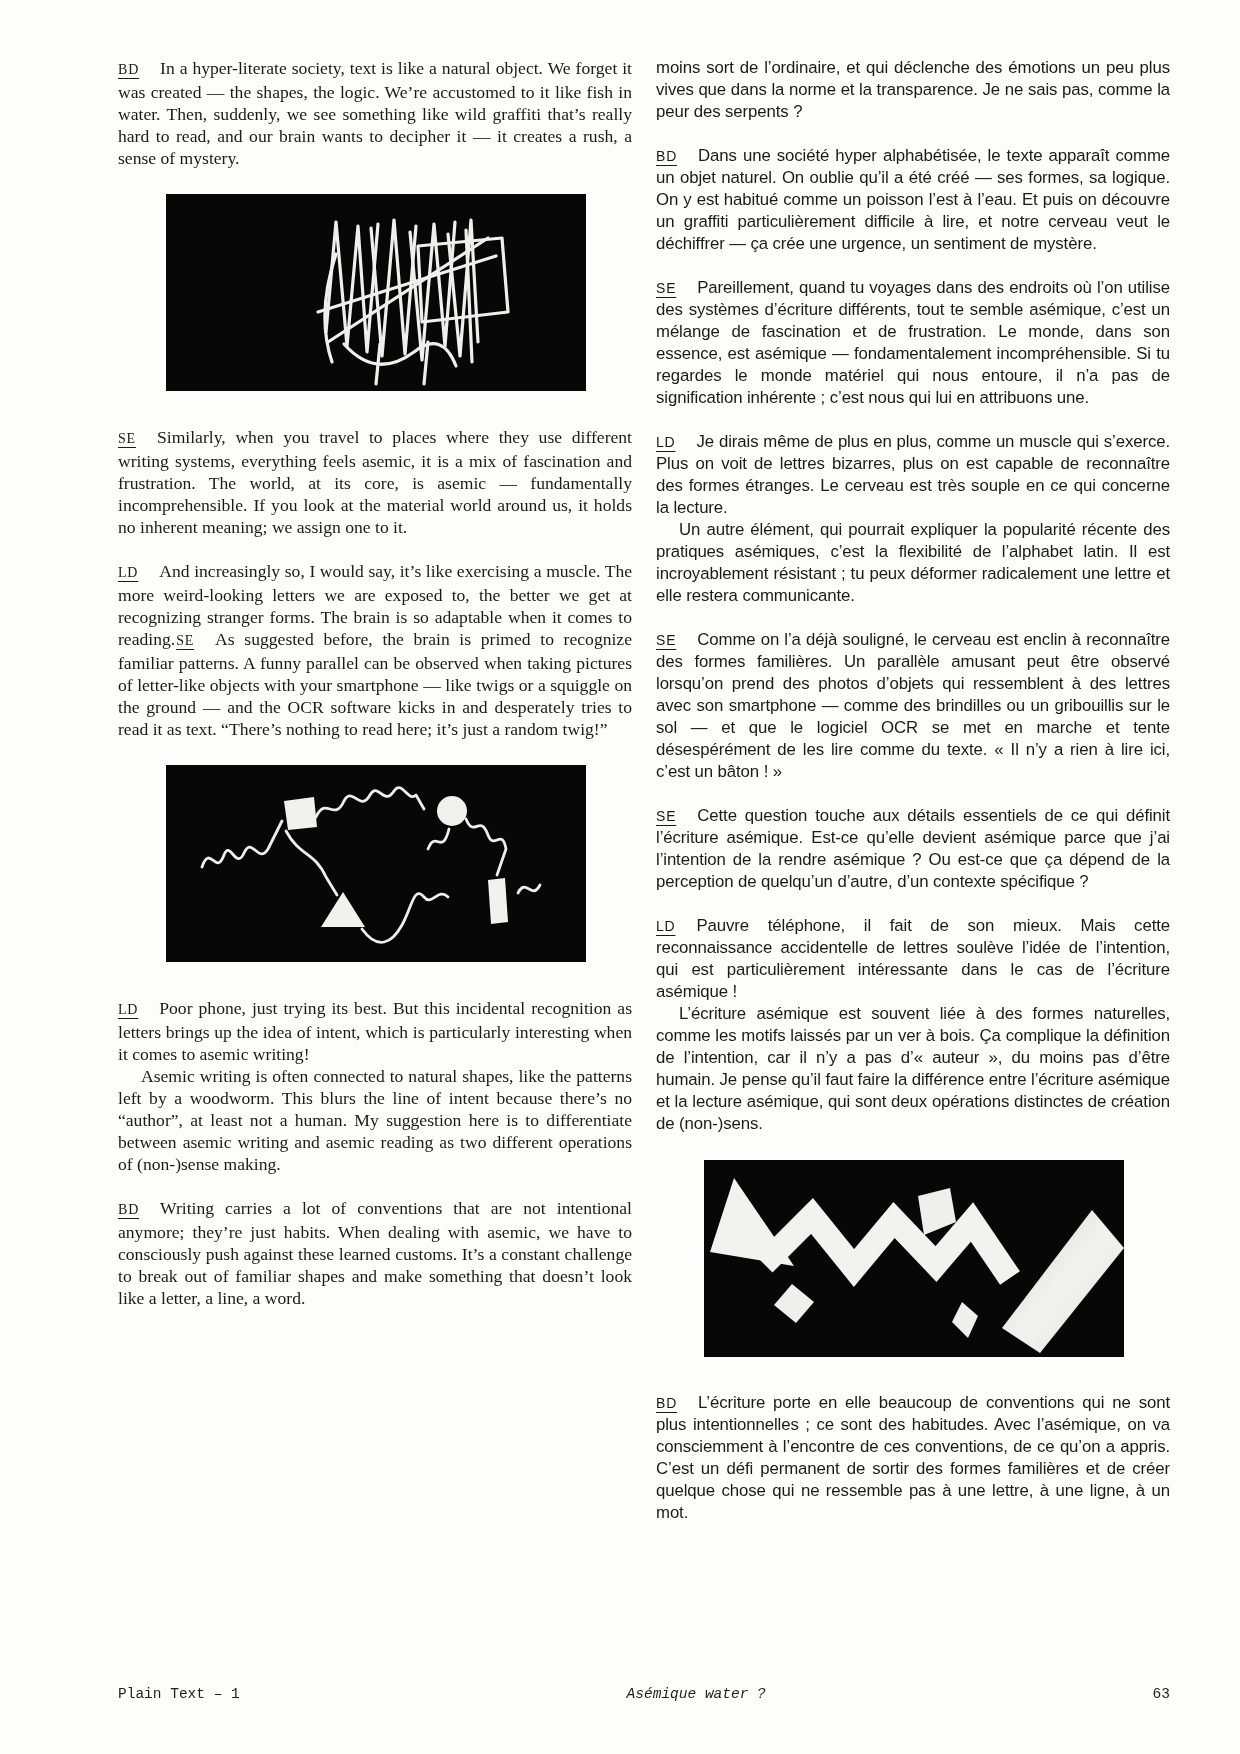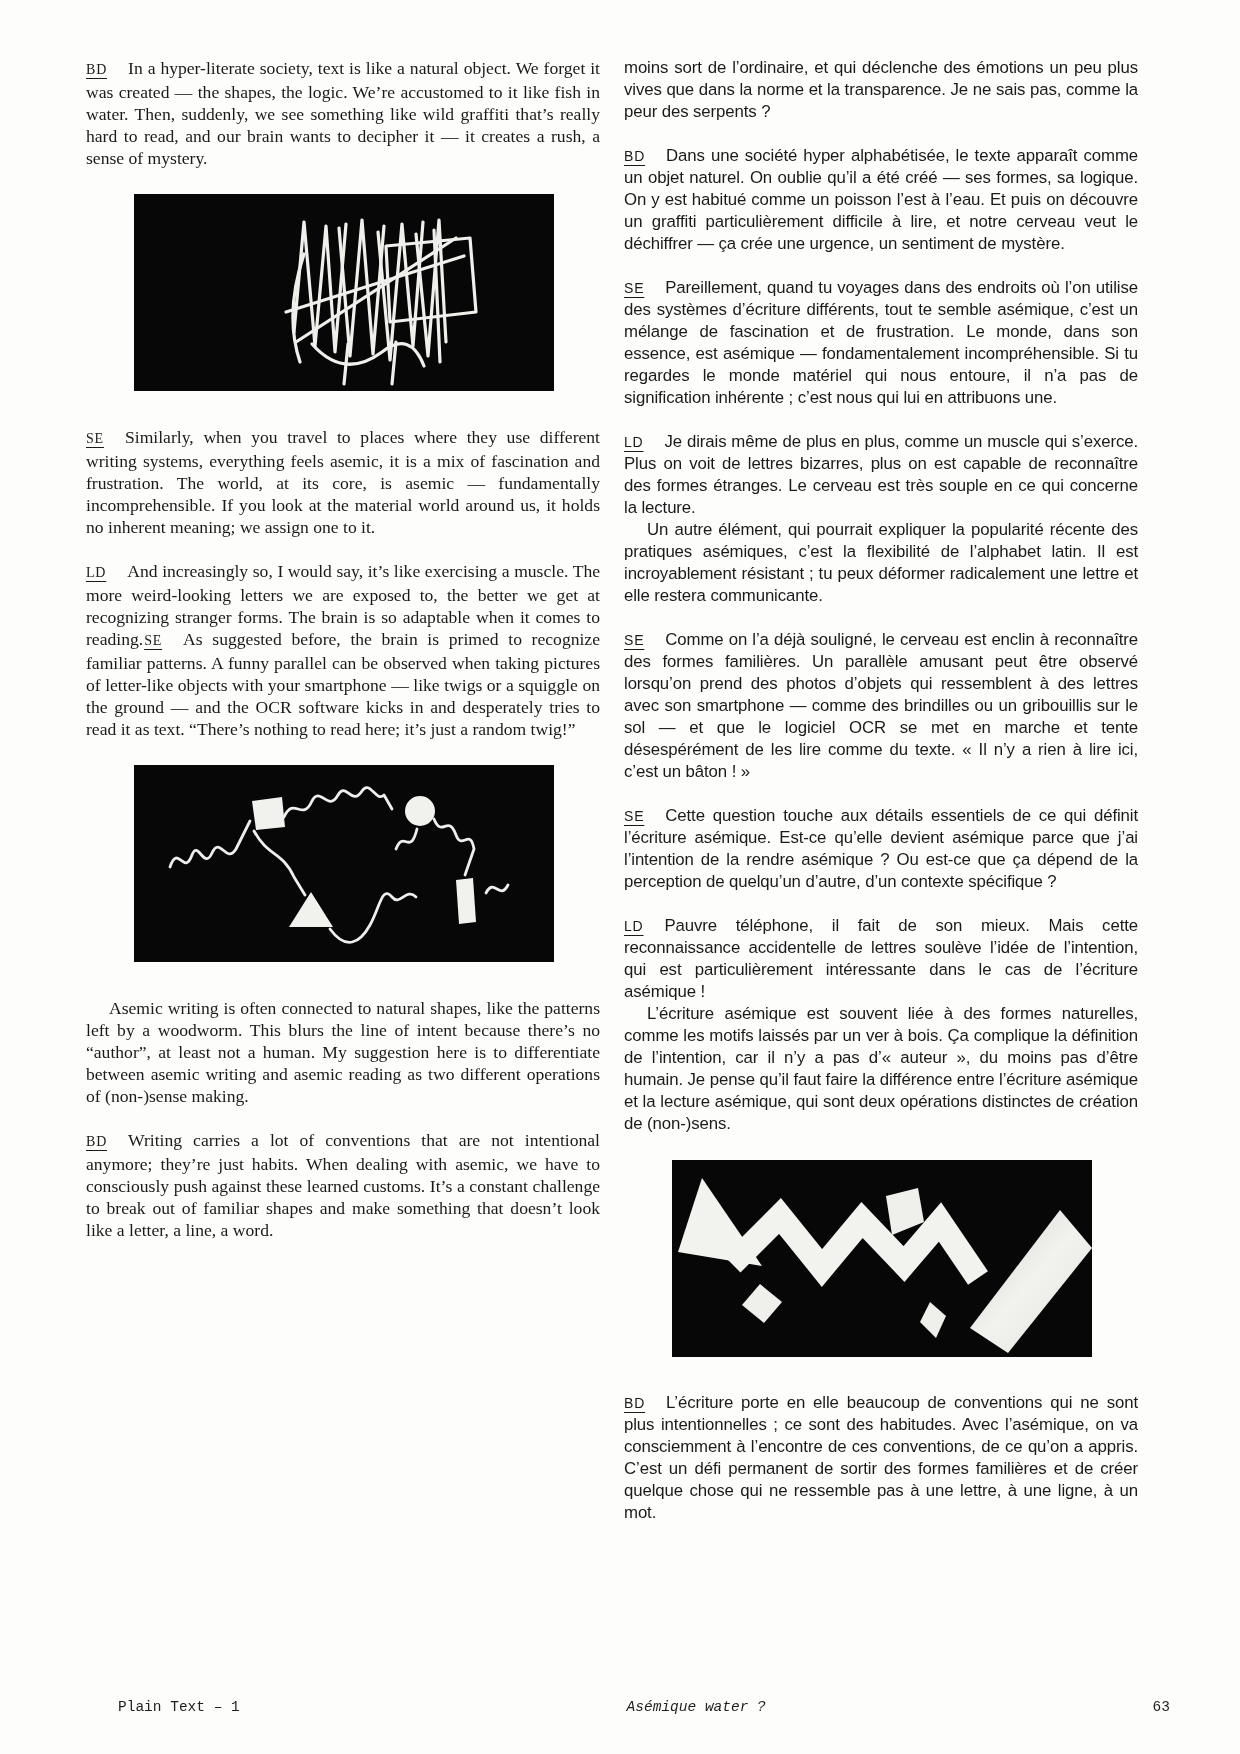--- a/index.html
+++ b/index.html
@@ -8,21 +8,21 @@
     background: #fdfdfc;
     color: #1a1a1a;
     position: relative;
     height: 1754px;
     overflow: hidden;
   }
   .page {
     position: relative;
     width: 1240px;
     height: 1754px;
-    padding: 57px 70px 0 86px;
+    padding: 57px 70px 0 118px;
   }
   .columns {
     display: flex;
     gap: 24px;
   }
   .col {
     width: 514px;
     flex: 0 0 514px;
   }
   .col-en {
@@ -56,21 +56,21 @@
     width: 420px;
     height: 197px;
     background: #070707;
     margin: 25px 0 35px 48px;
   }
   .plate svg { display: block; width: 100%; height: 100%; }
   .footer {
     position: absolute;
     left: 118px;
     right: 70px;
-    bottom: 39px;
+    bottom: 52px;
     display: flex;
     justify-content: space-between;
     align-items: baseline;
     font-family: "Liberation Mono", "DejaVu Sans Mono", monospace;
     font-size: 14.5px;
     color: #1f1f1f;
   }
   .footer .it { font-style: italic; }
 </style>
 </head>
@@ -120,20 +120,21 @@
           </g>
           <g fill="#f1f1ee">
             <path d="M118,36 L148,32 L151,62 L122,65 Z"></path>
             <circle cx="286" cy="46" r="15"></circle>
             <path d="M177,127 L199,162 L155,162 Z"></path>
             <path d="M322,115 L339,113 L342,157 L325,159 Z"></path>
           </g>
         </svg>
       </figure>
 
+      <p class="para" style="margin-top:0"><span class="spk">LD</span><span>Poor phone, just trying its best. But this incidental recognition as letters brings up the idea of intent, which is particularly interesting when it comes to asemic writing!</span></p>
 
       <p class="para cont"><span>Asemic writing is often connected to natural shapes, like the patterns left by a woodworm. This blurs the line of intent because there’s no “author”, at least not a human. My suggestion here is to differentiate between asemic writing and asemic reading as two different operations of (non-)sense making.</span></p>
 
       <p class="para"><span class="spk">BD</span><span>Writing carries a lot of conventions that are not intentional anymore; they’re just habits. When dealing with asemic, we have to consciously push against these learned customs. It’s a constant challenge to break out of familiar shapes and make something that doesn’t look like a letter, a line, a word.</span></p>
     </div>
 
     <div class="col col-fr" lang="fr">
       <p class="para"><span>moins sort de l’ordinaire, et qui déclenche des émotions un peu plus vives que dans la norme et la transparence. Je ne sais pas, comme la peur des serpents ?</span></p>
 
       <p class="para"><span class="spk">BD</span><span>Dans une société hyper alphabétisée, le texte apparaît comme un objet naturel. On oublie qu’il a été créé — ses formes, sa logique. On y est habitué comme un poisson l’est à l’eau. Et puis on découvre un graffiti particulièrement difficile à lire, et notre cerveau veut le déchiffrer — ça crée une urgence, un sentiment de mystère.</span></p>

